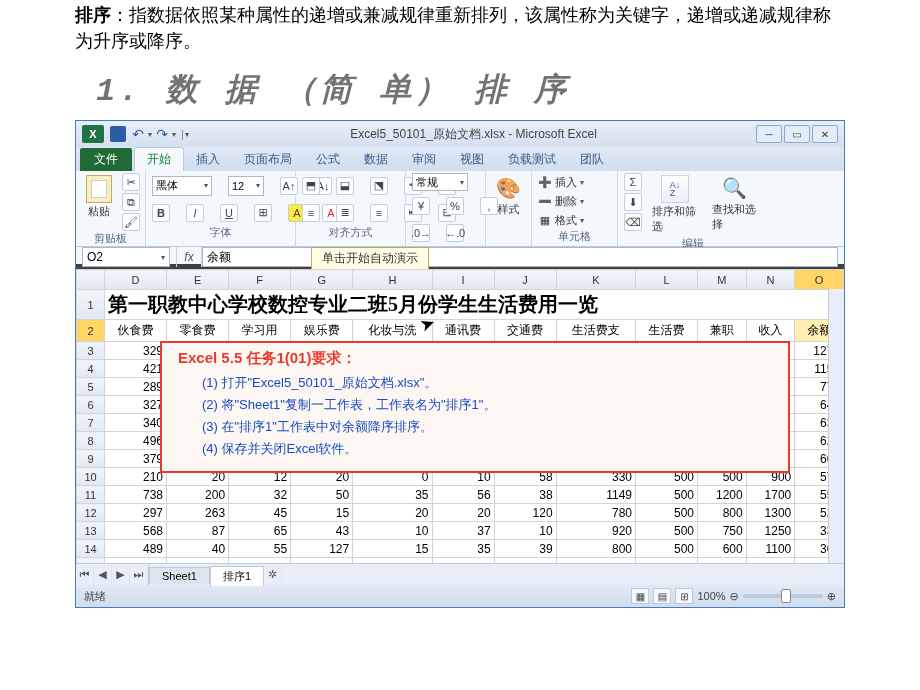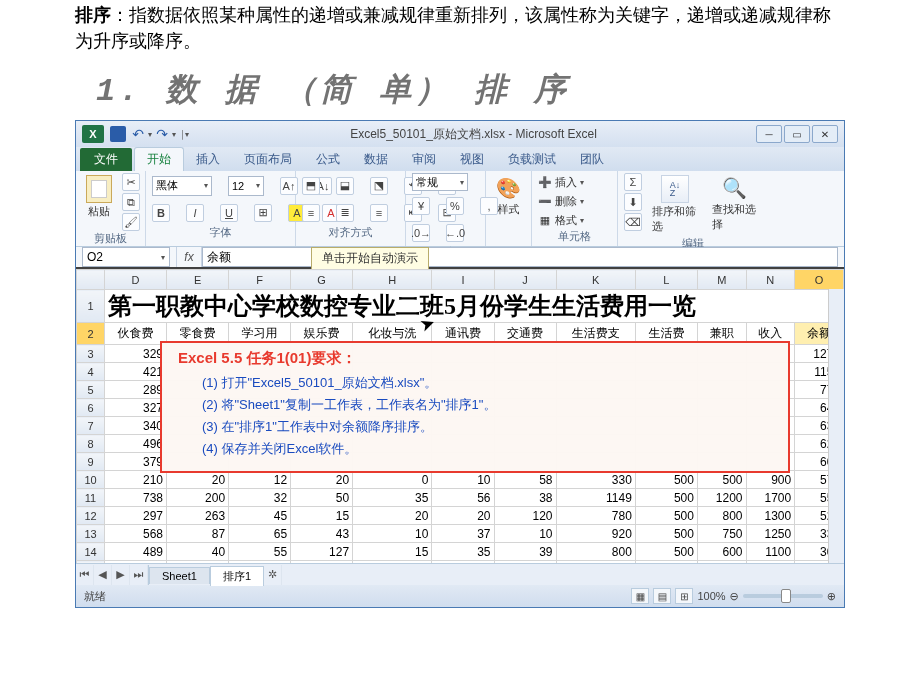--- a/index.html
+++ b/index.html
@@ -31,31 +31,31 @@
 .small-row{display:flex;gap:16px;align-items:center;height:25px}
 .small-ico{width:18px;height:18px;border:1px solid #c0cee0;background:#fcfdff;border-radius:2px;display:flex;align-items:center;justify-content:center;font-size:11px;color:#444}
 .font-sel{width:60px;height:20px;border:1px solid #abb9cc;background:#fff;font-size:11px;padding:0 3px;display:flex;align-items:center;justify-content:space-between}
 .size-sel{width:36px;height:20px;border:1px solid #abb9cc;background:#fff;font-size:11px;padding:0 3px;display:flex;align-items:center;justify-content:space-between}
 .dd-ar{font-size:8px;color:#555}
 .col-stack{display:flex;flex-direction:column;gap:2px}
 .fmt-sel{width:56px;height:18px;border:1px solid #abb9cc;background:#fff;font-size:11px;padding:0 3px;display:flex;align-items:center;justify-content:space-between}
 .cell-item{display:flex;align-items:center;gap:3px;height:18px;font-size:11px;color:#333}
 .cell-item .ci{width:14px;height:14px;display:flex;align-items:center;justify-content:center}
 .sort-ico{width:28px;height:28px;background:linear-gradient(#fff,#e8eef7);border:1px solid #c8d4e4;display:flex;flex-direction:column;align-items:center;justify-content:center;font-size:9px;line-height:8px;color:#3a5a8a}
-.formula-bar{height:22px;display:flex;align-items:center;border-bottom:2px solid #404040;background:#f4f7fb;font-size:12px}
+.formula-bar{height:22px;display:flex;align-items:flex-start;border-bottom:5px solid #404040;background:#f4f7fb;font-size:12px}
 .name-box{width:88px;height:20px;border:1px solid #abb9cc;background:#fff;margin:0 6px;padding:0 4px;display:flex;align-items:center;justify-content:space-between}
 .fx-btn{width:26px;height:20px;border-left:1px solid #c8d4e4;border-right:1px solid #c8d4e4;display:flex;align-items:center;justify-content:center;font-style:italic;color:#555}
 .formula-input{flex:1;height:20px;background:#fff;border:1px solid #abb9cc;margin-right:6px;padding:0 4px;display:flex;align-items:center;position:relative}
 .tooltip-box{position:absolute;left:108px;top:-1px;background:#fffde3;border:1px solid #b8ac6a;padding:2px 10px;font-size:12px;color:#333}
 .grid-wrap{position:relative;height:294px;overflow:hidden;background:#fff}
 .grid{border-collapse:collapse;font-size:12px;width:100%}
 .grid th,.grid td{border:1px solid #d4d4d4;height:18px;padding:0 3px;text-align:right;font-weight:normal;color:#000;white-space:nowrap}
 .grid .colhdr{background:linear-gradient(#f2f5f9,#e1e9f3);text-align:center;color:#333;font-size:11px;height:20px}
 .grid .rowhdr{background:linear-gradient(#f2f5f9,#e1e9f3);text-align:center;width:28px;color:#333;font-size:11px}
-.grid .title-row td{font-size:24px;font-weight:bold;text-align:left;height:30px;font-family:SimSun}
+.grid .title-row td{font-size:20px;font-weight:bold;text-align:left;height:30px;font-family:SimSun}
 .grid .hdr-row td{background:#fff;text-align:center;font-size:12px;height:22px}
 .grid .hdr-row td.hl{background:#ffefb0}
 .grid .rowhdr.hl{background:#ffd566}
 .overlay-box{position:absolute;left:84px;top:72px;width:630px;height:132px;border:2px solid #e83a2e;background:rgba(253,247,242,0.96);padding:6px 16px;font-size:14px}
 .overlay-box .ob-title{color:#e83a2e;font-weight:bold;font-size:15px;margin-bottom:4px}
 .overlay-box .ob-item{color:#1a4bbf;font-size:13px;line-height:22px;padding-left:24px}
 .cursor-arrow{position:absolute;left:344px;top:44px;font-size:18px;color:#000;transform:rotate(-20deg)}
 .sheet-tabs{height:22px;background:#e8eef7;border-top:1px solid #b9ccde;display:flex;align-items:center;font-size:11px}
 .nav-btns{display:flex;border-right:1px solid #b9ccde}
 .nav-btn{width:18px;height:20px;display:flex;align-items:center;justify-content:center;color:#555;border-right:1px solid #dde5ef}

